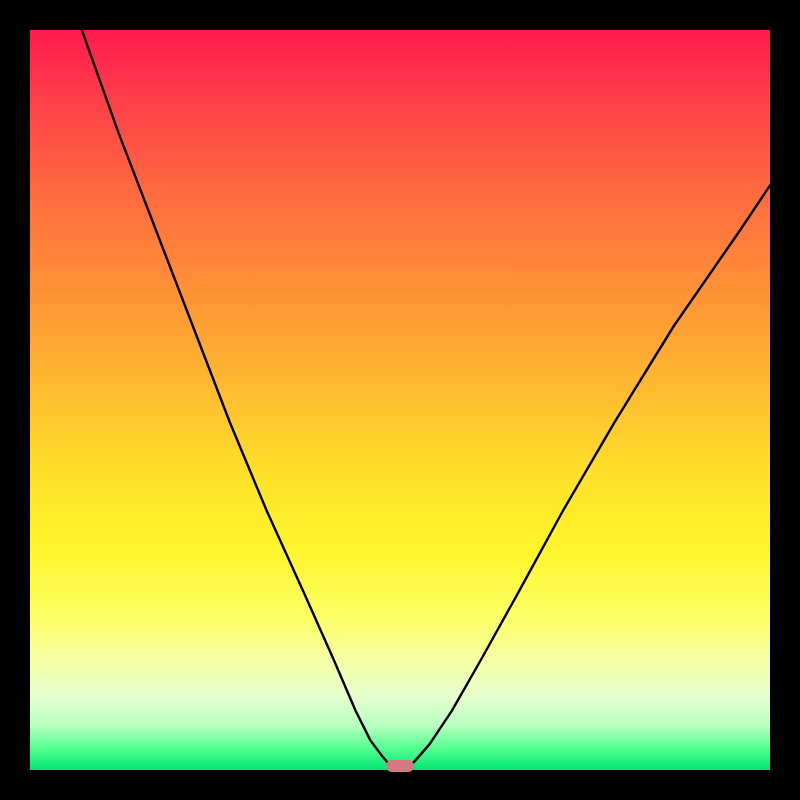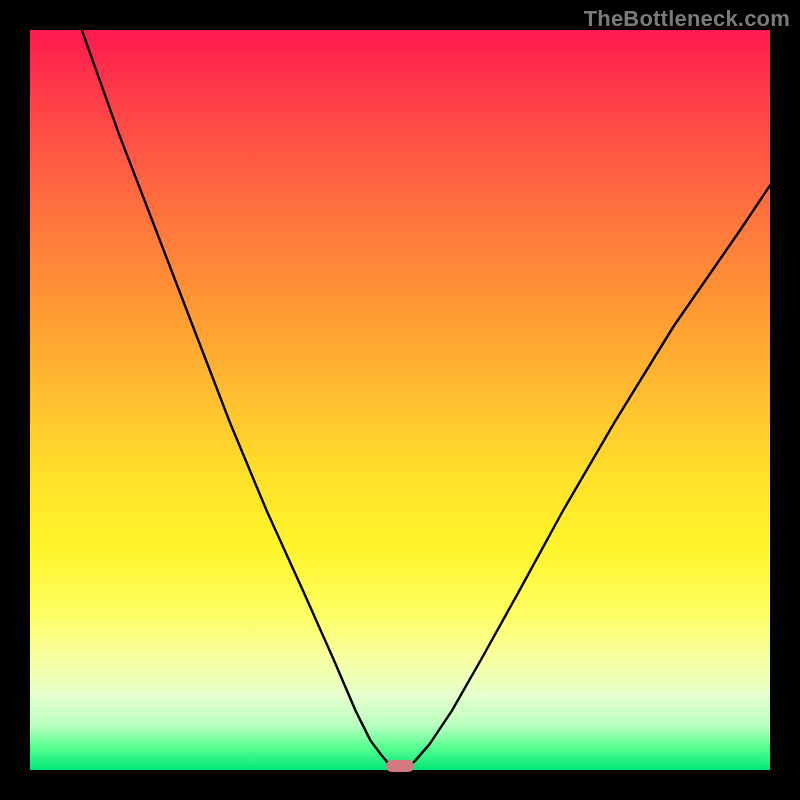--- a/index.html
+++ b/index.html
@@ -60,21 +60,20 @@
     font-size: 22px;
     font-weight: 600;
     color: #7a7a7a;
     letter-spacing: 0.2px;
   }
 </style>
 </head>
 <body>
 
 <div class="stage">
-  <div class="watermark">TheBottleneck.com</div>
 
   <div class="plot">
     <svg class="curve-layer" viewBox="0 0 740 740" preserveAspectRatio="none">
       <path fill="none" stroke="#000" stroke-width="2.4" stroke-linecap="round" stroke-linejoin="round" d="M51.8 0.0 L88.8 103.6 L125.8 199.8 L162.8 296.0 L199.8 392.2 L236.8 481.0 L273.8 562.4 L303.4 629.0 L325.6 680.8 L340.4 710.4 L351.5 725.2 L358.9 734.1 L362.6 737.8 M377.4 737.8 L384.8 731.1 L399.6 714.1 L421.8 680.8 L451.4 629.0 L488.4 562.4 L532.8 481.0 L584.6 392.2 L643.8 296.0 L710.4 199.8 L740.0 155.4"></path>
     </svg>
     <div class="marker" style="left: 355.94px; top: 730.38px; width: 28.12px; height: 11.84px; background: rgb(210, 122, 127);"></div>
   </div>
 </div>
 
 </body></html>

